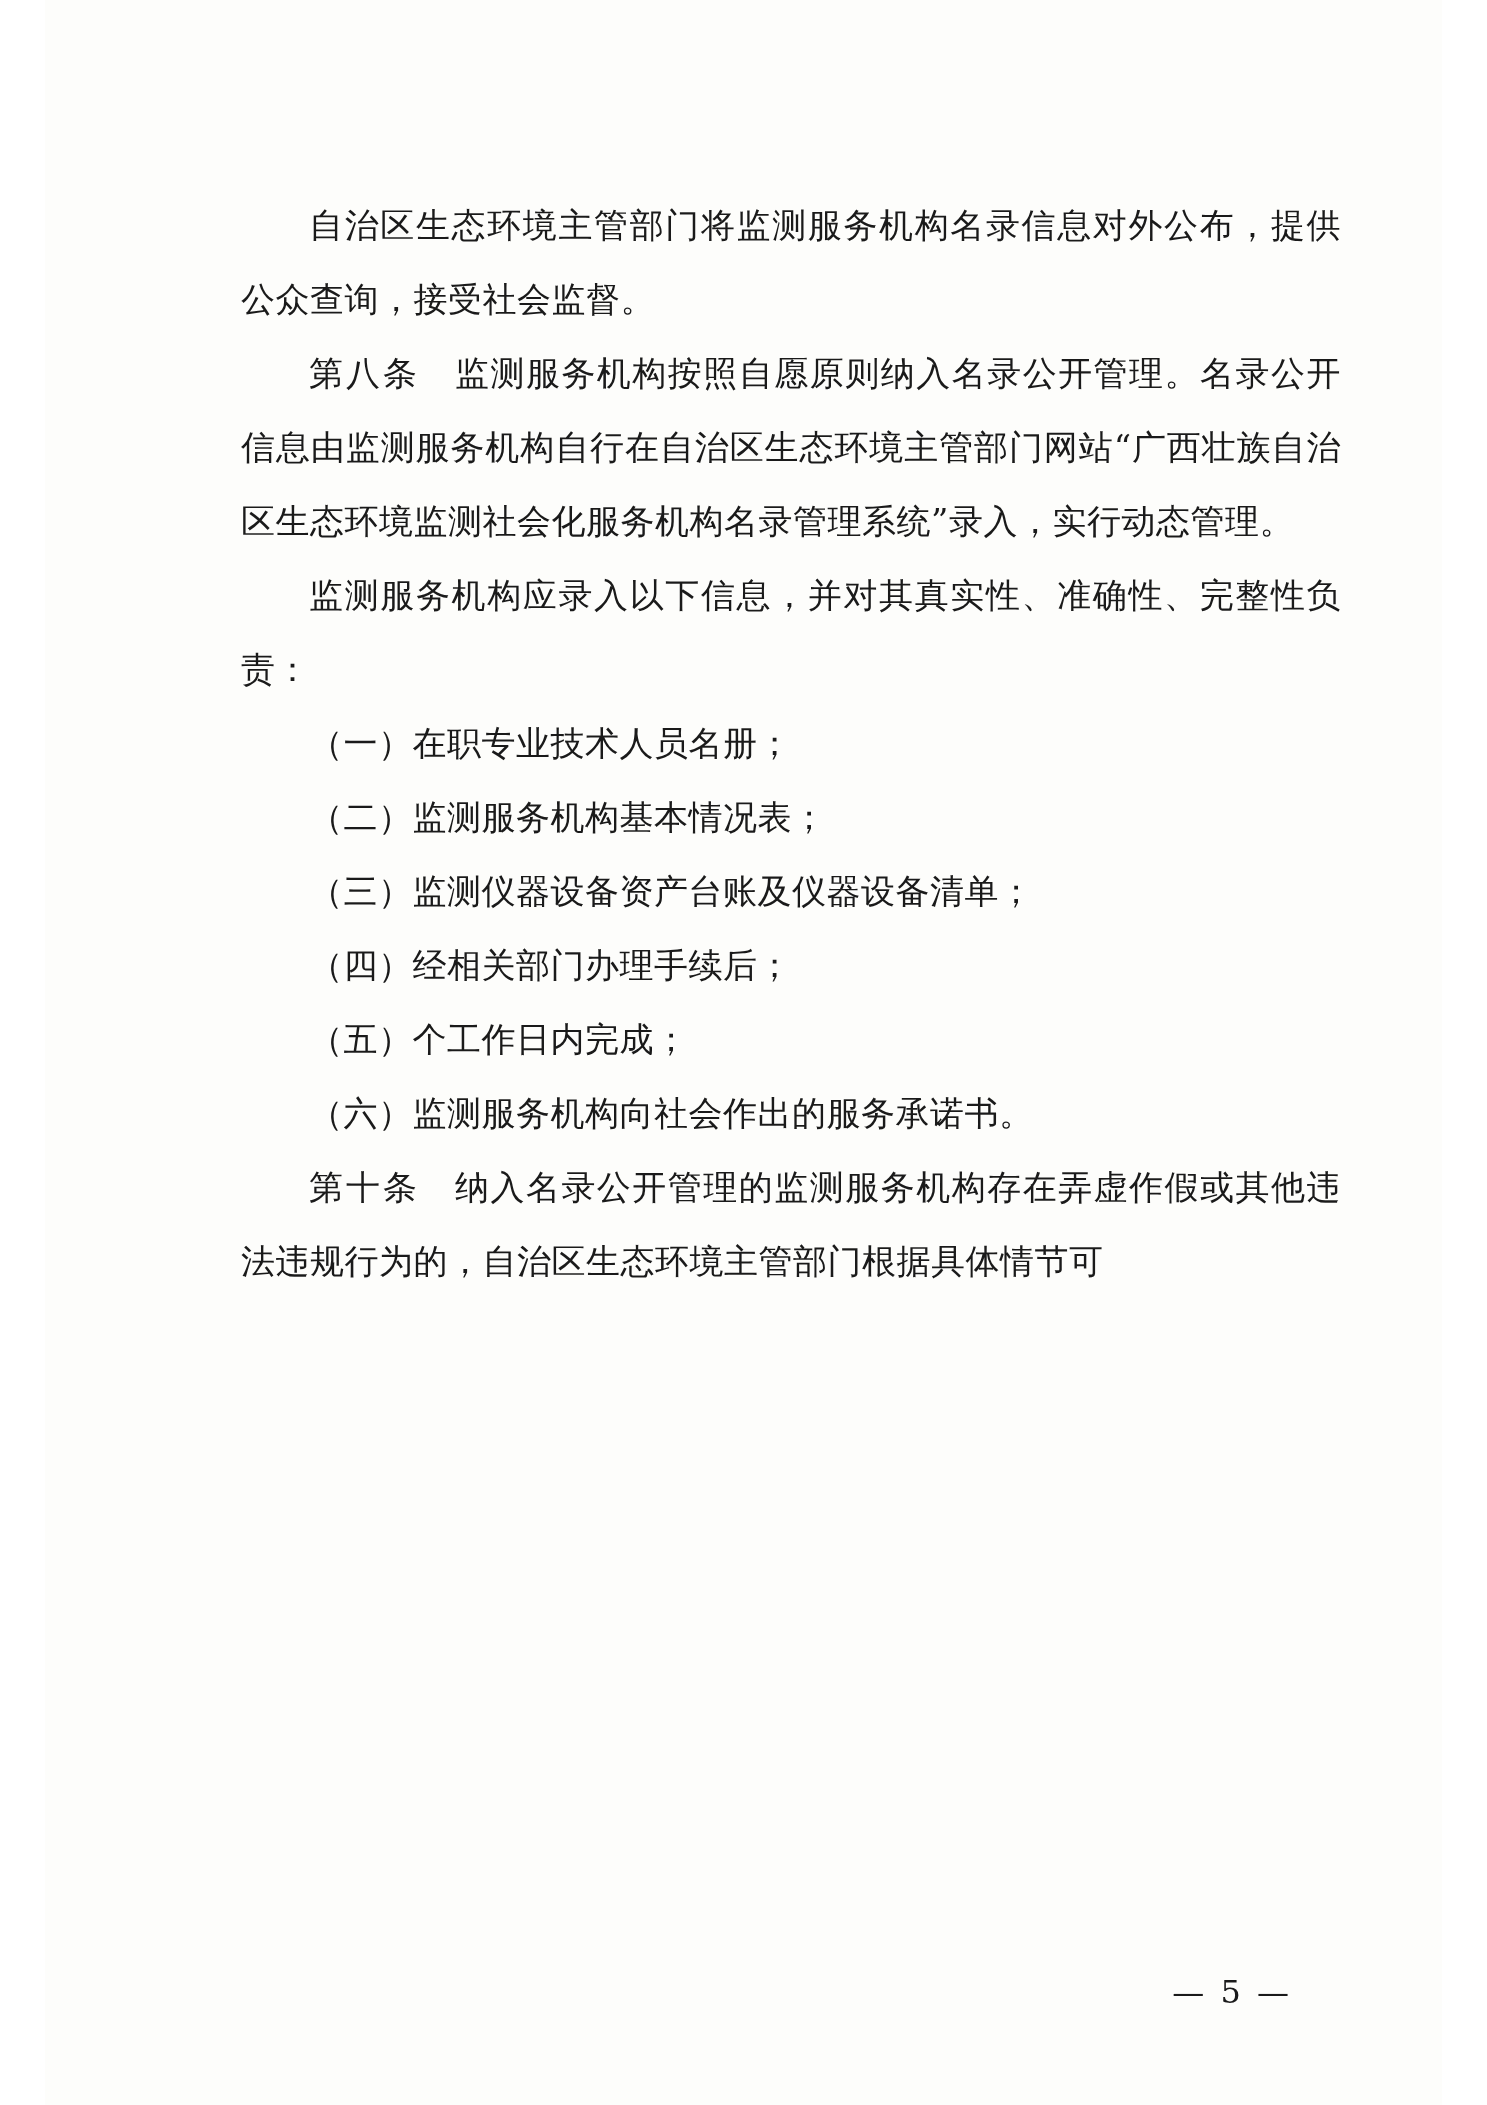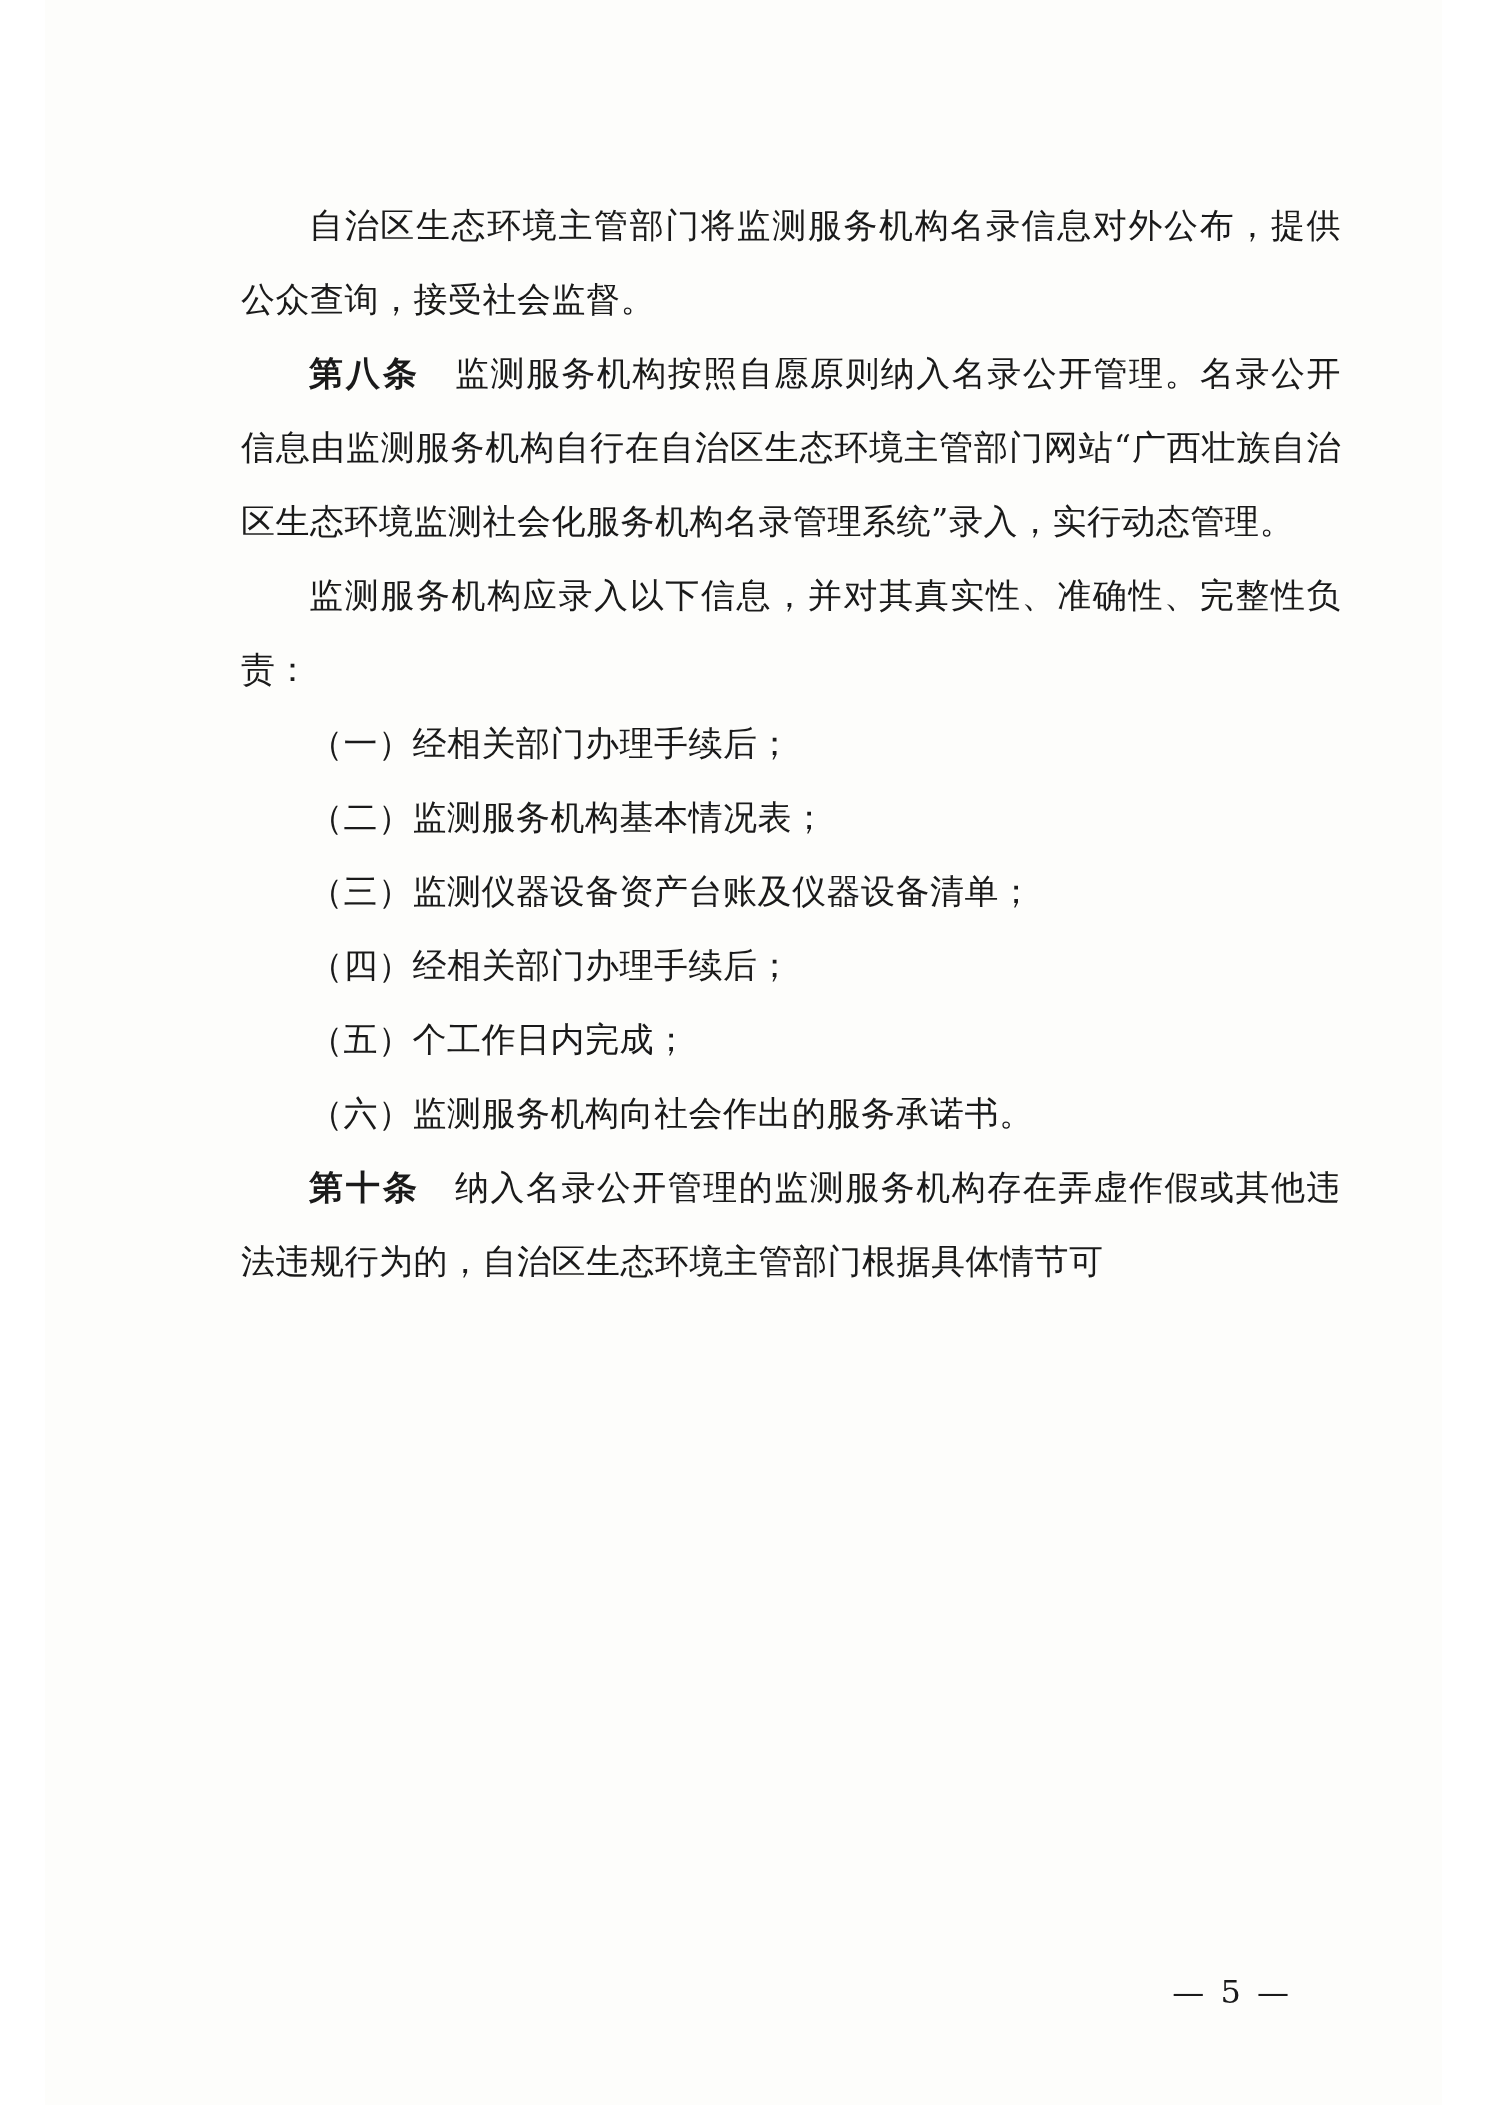--- a/index.html
+++ b/index.html
@@ -29,21 +29,21 @@
     color: #1a1a1a;
     text-align: justify;
     text-justify: inter-ideograph;
     margin: 0 0 0 0;
     letter-spacing: 0.5px;
   }
   .para.indent {
     text-indent: 68px;
   }
   .para .lead {
-    font-weight: bold;
+    font-weight: normal;
     letter-spacing: 2px;
   }
   .para .gap {
     display: inline-block;
     width: 34px;
   }
   .item {
     font-family: "DejaVu Serif", "Liberation Serif", serif;
     font-size: 34px;
     line-height: 74px;
@@ -74,21 +74,21 @@
     </p>
 
     <p class="para indent">
       <span class="lead">第八条</span><span class="gap"></span><span>监测服务机构按照自愿原则纳入名录公开管理。名录公开信息由监测服务机构自行在自治区生态环境主管部门网站“广西壮族自治区生态环境监测社会化服务机构名录管理系统”录入，实行动态管理。</span>
     </p>
 
     <p class="para indent">
       <span>监测服务机构应录入以下信息，并对其真实性、准确性、完整性负责：</span>
     </p>
 
-    <div class="item"><span>（一）经相关部门办理手续后；</span></div>
+    <div class="item"><span>（一）在职专业技术人员名册；</span></div>
     <div class="item"><span>（二）监测服务机构基本情况表；</span></div>
     <div class="item"><span>（三）监测仪器设备资产台账及仪器设备清单；</span></div>
     <div class="item"><span>（四）经相关部门办理手续后；</span></div>
     <div class="item"><span>（五）个工作日内完成；</span></div>
     <div class="item"><span>（六）监测服务机构向社会作出的服务承诺书。</span></div>
 
 
     <p class="para indent">
       <span class="lead">第十条</span><span class="gap"></span><span>纳入名录公开管理的监测服务机构存在弄虚作假或其他违法违规行为的，自治区生态环境主管部门根据具体情节可</span>
     </p>

